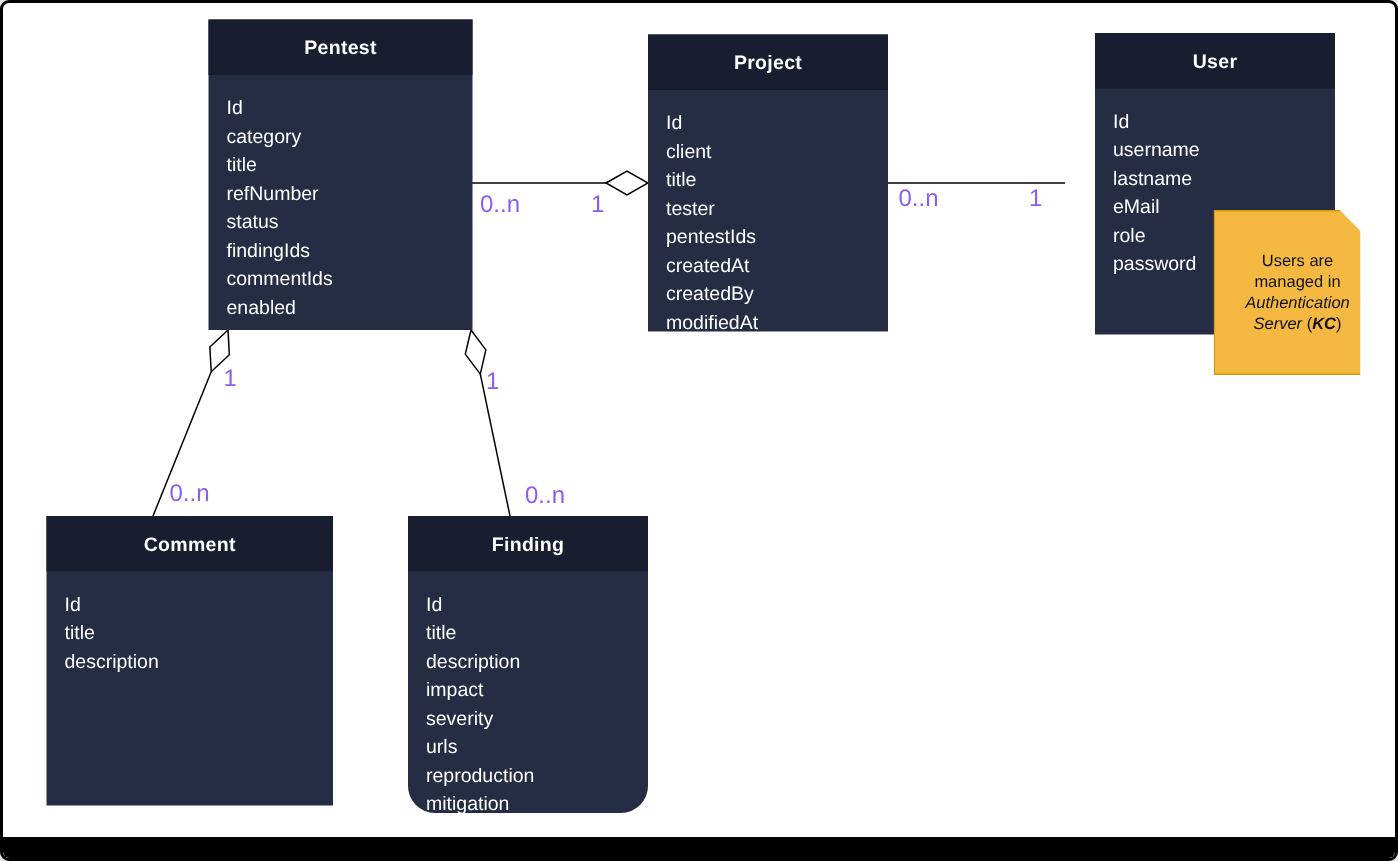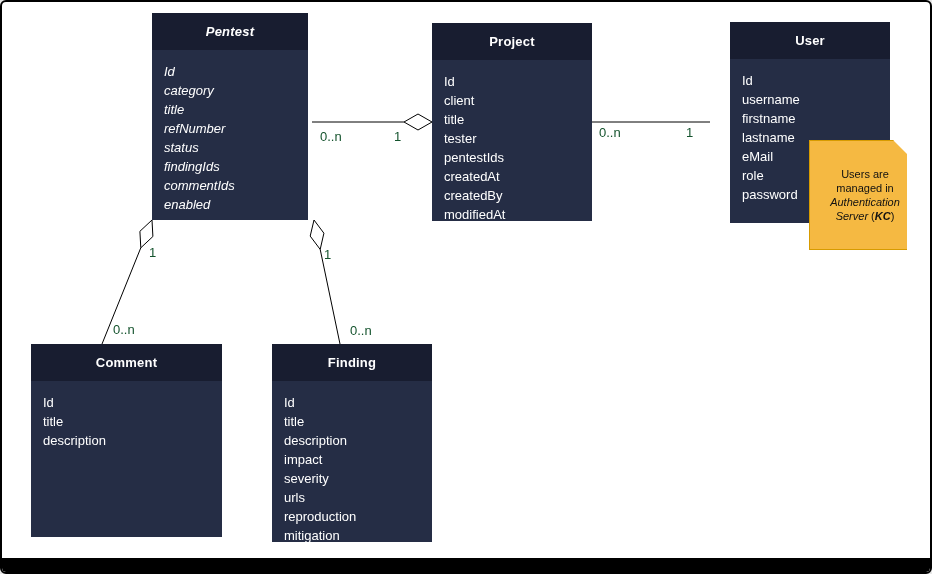--- a/index.html
+++ b/index.html
@@ -21,21 +21,21 @@
   }
   .entity-header {
     flex:0 0 37px; display:flex; align-items:center; justify-content:center;
     background: var(--entity-header, #181d30);
     font-weight:bold; font-size:13px; letter-spacing:0.2px;
   }
   .entity-body { flex:1; padding:12px 8px 0 12px; }
   .field { font-size:13px; line-height:19px; white-space:nowrap; }
 
   .card-label {
-    position:absolute; font-size:13px; color:#14532d; line-height:14px;
+    position:absolute; font-size:16px; color:#8b5cf6; line-height:14px;
   }
 
   .note {
     position:absolute; left:807px; top:138px; width:112px; height:110px;
     background: var(--note-fill, #f5b942);
     clip-path: polygon(0 0, 84px 0, 98px 14px, 98px 110px, 0 110px);
     display:flex; align-items:center; justify-content:center; text-align:center;
     box-shadow: inset 0 0 0 1px var(--note-border, #d79b00);
   }
   .note-fold {
@@ -67,21 +67,21 @@
 
   <span class="card-label" style="left:318px; top:128px;">0..n</span>
   <span class="card-label" style="left:392px; top:128px;">1</span>
   <span class="card-label" style="left:597px; top:124px;">0..n</span>
   <span class="card-label" style="left:684px; top:124px;">1</span>
   <span class="card-label" style="left:147px; top:244px;">1</span>
   <span class="card-label" style="left:111px; top:321px;">0..n</span>
   <span class="card-label" style="left:322px; top:246px;">1</span>
   <span class="card-label" style="left:348px; top:322px;">0..n</span>
 
-  <div class="entity" style="left:150px; top:11px; width:156px; height:207px;font-style:italic;">
+  <div class="entity" style="left:137px; top:11px; width:176px; height:207px;">
     <div class="entity-header">Pentest</div>
     <div class="entity-body">
       <div class="field">Id</div>
       <div class="field">category</div>
       <div class="field">title</div>
       <div class="field">refNumber</div>
       <div class="field">status</div>
       <div class="field">findingIds</div>
       <div class="field">commentIds</div>
       <div class="field">enabled</div>
@@ -100,38 +100,37 @@
       <div class="field">createdBy</div>
       <div class="field">modifiedAt</div>
     </div>
   </div>
 
   <div class="entity" style="left:728px; top:20px; width:160px; height:201px;">
     <div class="entity-header">User</div>
     <div class="entity-body">
       <div class="field">Id</div>
       <div class="field">username</div>
-      <div class="field">firstname</div>
       <div class="field">lastname</div>
       <div class="field">eMail</div>
       <div class="field">role</div>
       <div class="field">password</div>
     </div>
   </div>
 
   <div class="entity" style="left:29px; top:342px; width:191px; height:193px;justify-content:flex-end;">
     <div class="entity-header">Comment</div>
     <div class="entity-body">
       <div class="field">Id</div>
       <div class="field">title</div>
       <div class="field">description</div>
     </div>
   </div>
 
-  <div class="entity" style="left:270px; top:342px; width:160px; height:198px;">
+  <div class="entity" style="left:270px; top:342px; width:160px; height:198px;border-radius:18px;">
     <div class="entity-header">Finding</div>
     <div class="entity-body">
       <div class="field">Id</div>
       <div class="field">title</div>
       <div class="field">description</div>
       <div class="field">impact</div>
       <div class="field">severity</div>
       <div class="field">urls</div>
       <div class="field">reproduction</div>
       <div class="field">mitigation</div>

